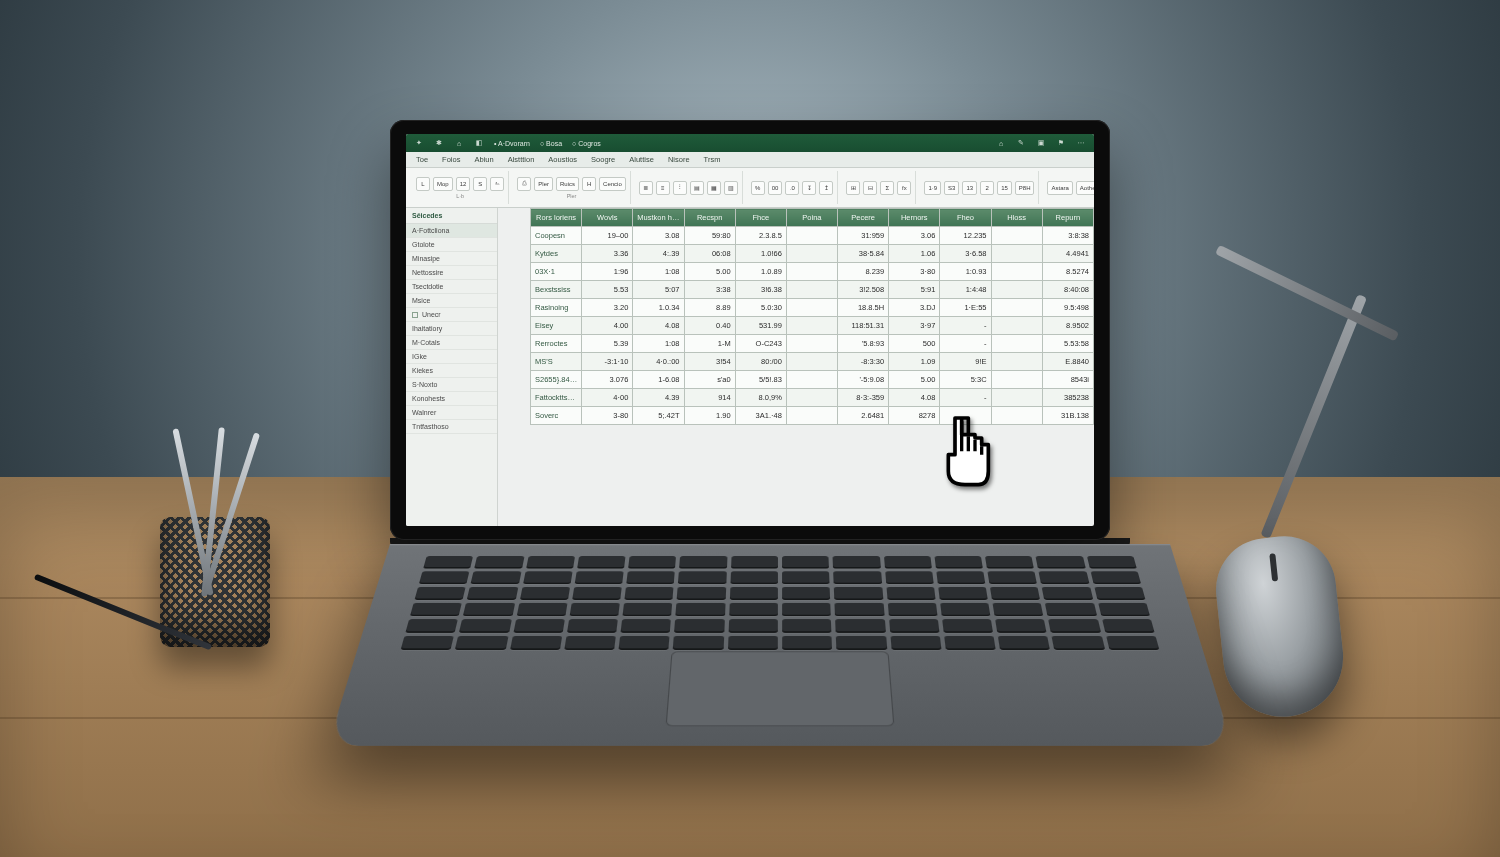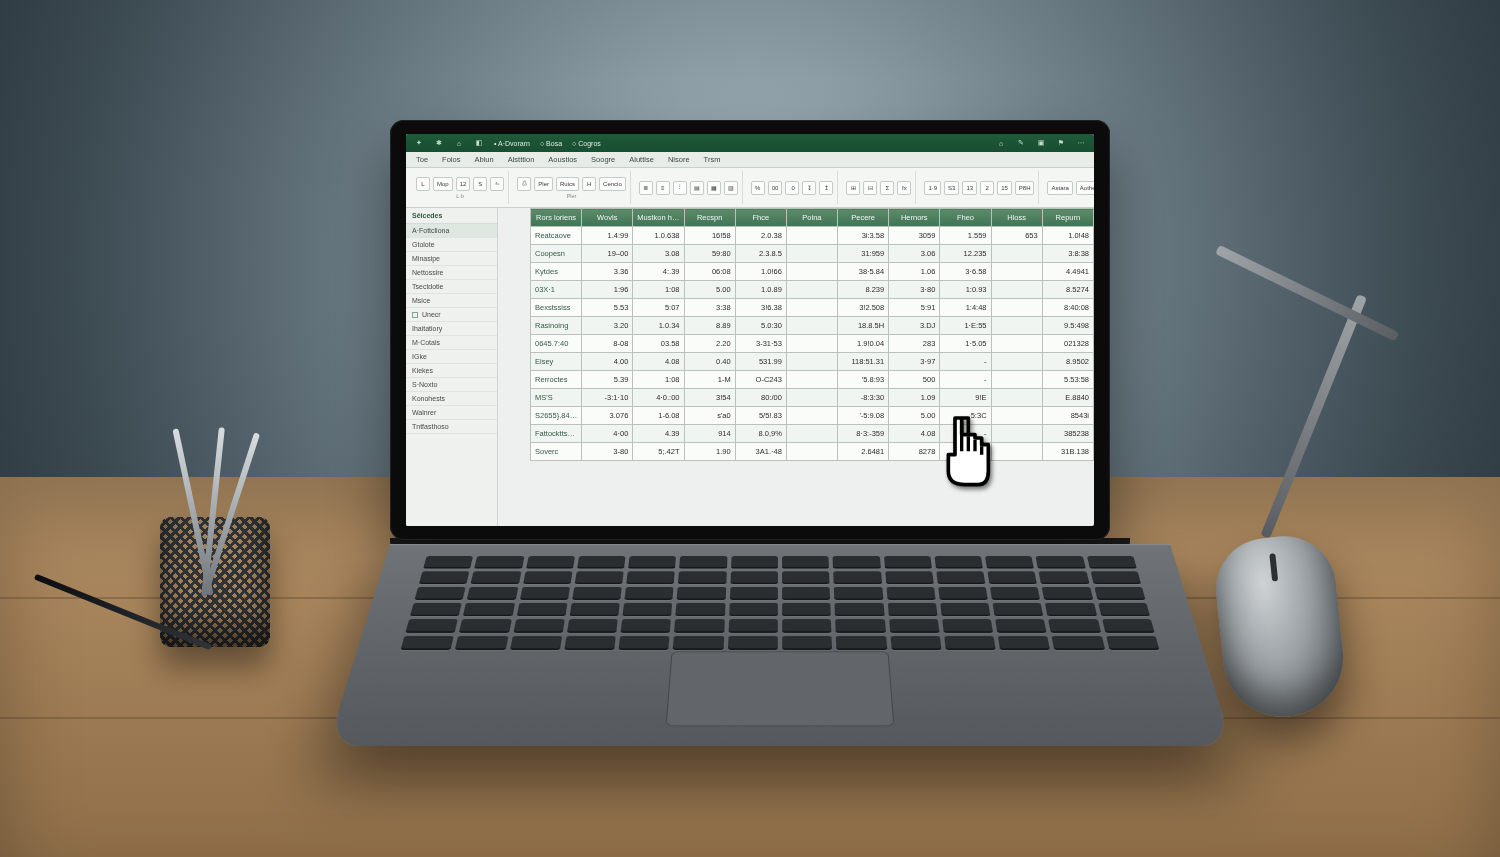--- a/index.html
+++ b/index.html
@@ -306,33 +306,20 @@
                   <th>Poina</th>
                   <th>Pecere</th>
                   <th>Hernors</th>
                   <th>Fheo</th>
                   <th>Hloss</th>
                   <th>Repurn</th>
                 </tr>
               </thead>
             <tbody id="tbody">
                 <tr>
-                  <td>Reatcaove</td>
-                  <td>1.4:99</td>
-                  <td>1.0.638</td>
-                  <td>16!58</td>
-                  <td>2.0.38</td>
-                  <td></td>
-                  <td>3i:3.58</td>
-                  <td>3059</td>
-                  <td>1.559</td>
-                  <td>653</td>
-                  <td>1.0!48</td>
-                </tr>
-                <tr>
                   <td>Coopesn</td>
                   <td>19–00</td>
                   <td>3.08</td>
                   <td>59:80</td>
                   <td>2.3.8.5</td>
                   <td></td>
                   <td>31:959</td>
                   <td>3.06</td>
                   <td>12.235</td>
                   <td></td>
@@ -384,33 +371,20 @@
                   <td>8.89</td>
                   <td>5.0:30</td>
                   <td></td>
                   <td>18.8.5H</td>
                   <td>3.DJ</td>
                   <td>1·E:55</td>
                   <td></td>
                   <td>9.5:498</td>
                 </tr>
                 <tr>
-                  <td>0645.7:40</td>
-                  <td>8-08</td>
-                  <td>03.58</td>
-                  <td>2.20</td>
-                  <td>3-31·53</td>
-                  <td></td>
-                  <td>1.9!0.04</td>
-                  <td>283</td>
-                  <td>1·5.05</td>
-                  <td></td>
-                  <td>021328</td>
-                </tr>
-                <tr>
                   <td>Eisey</td>
                   <td>4.00</td>
                   <td>4.08</td>
                   <td>0.40</td>
                   <td>531.99</td>
                   <td></td>
                   <td>118:51.31</td>
                   <td>3·97</td>
                   <td>-</td>
                   <td></td>

